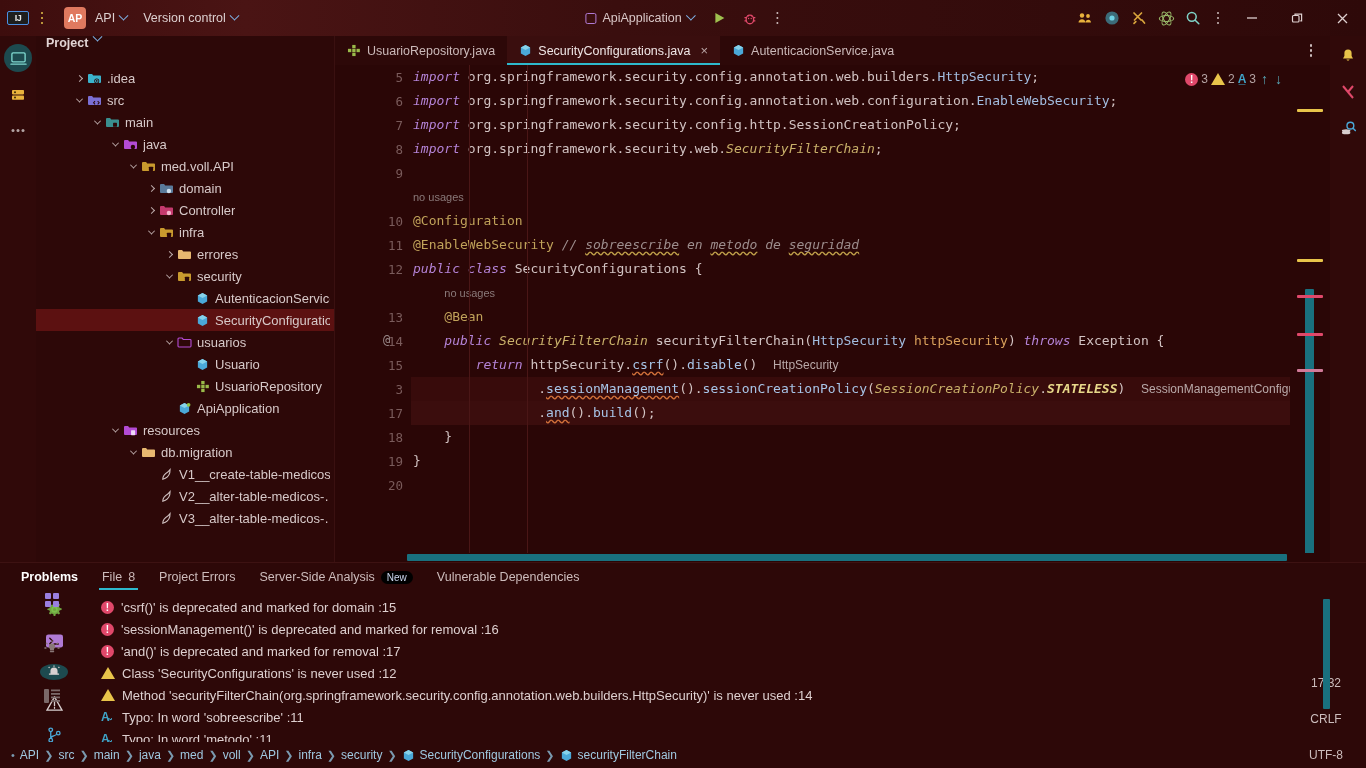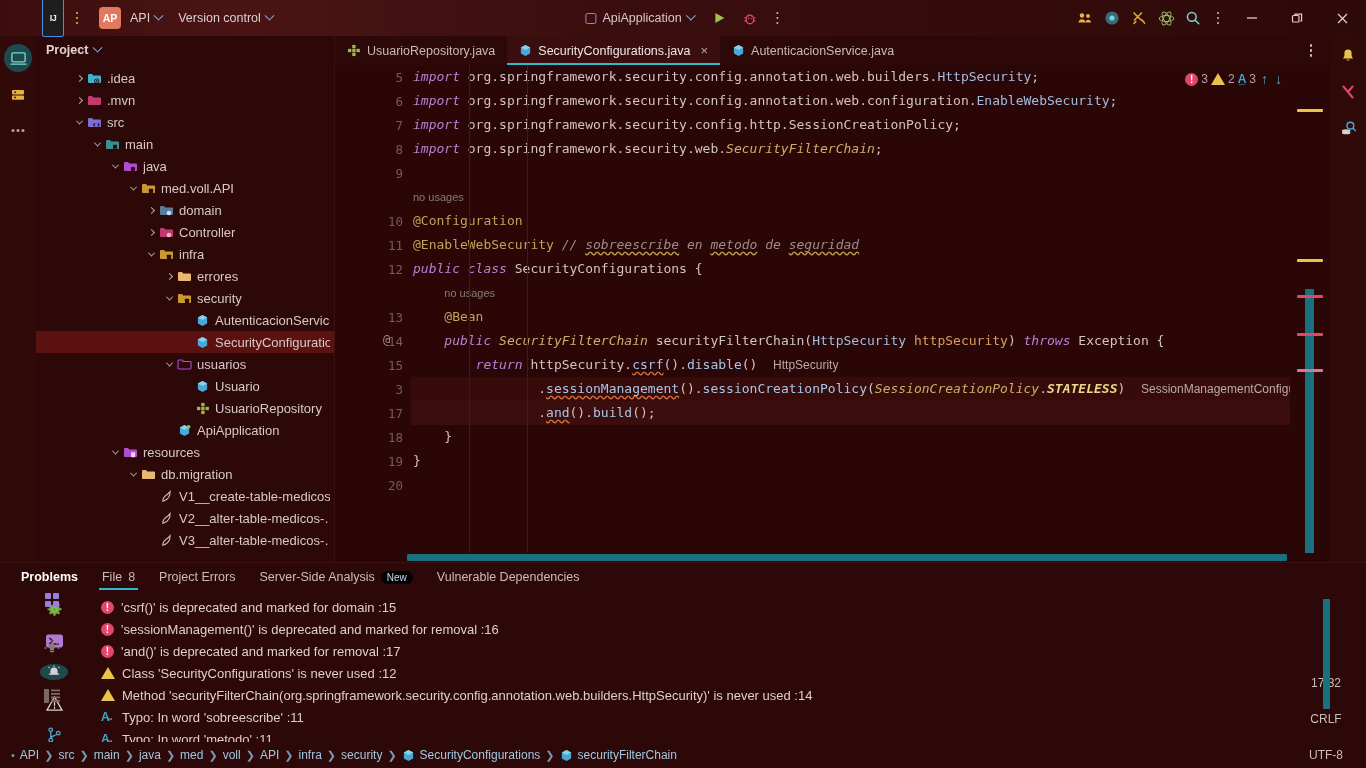--- a/index.html
+++ b/index.html
@@ -14,24 +14,24 @@
   .app { position:relative; width:1366px; height:768px; display:flex; flex-direction:column; }
 
   
   .titlebar {
     height:36px; flex:0 0 36px; display:flex; align-items:center;
     background:linear-gradient(90deg,#3d0d0d 0%,#4a1414 18%,#3a0e0e 45%,#2e0909 100%);
     position:relative;
   }
   .tb-left { display:flex; align-items:center; gap:2px; padding-left:7px; }
   .ij-logo {
-    width:22px; height:38px; border:1.6px solid #4b8fe3; border-radius:2px;
+    width:22px; height:14px; border:1.6px solid #4b8fe3; border-radius:2px;
     display:flex; align-items:center; justify-content:center;
     font-size:9px; font-weight:bold; color:#e8e8e8; letter-spacing:-0.5px;
-    font-family:"Liberation Sans", sans-serif; background:#1e1e1e;margin-left:35px;
+    font-family:"Liberation Sans", sans-serif; background:#1e1e1e;
   }
   .kebab { width:22px; height:24px; display:flex; flex-direction:column;
            align-items:center; justify-content:center; gap:2.5px; cursor:pointer; }
   .kebab i { width:2.5px; height:2.5px; border-radius:50%; background:#cbbcbc; display:block; }
   .kebab.yellow i { background:#e4c34a; }
   .proj-badge {
     width:22px; height:22px; border-radius:4px; background:#e0795f; color:#fff;
     font-size:10.5px; font-weight:600; display:flex; align-items:center;
     justify-content:center; margin-left:9px;
   }
@@ -64,21 +64,21 @@
           flex-direction:column; align-items:center; padding-top:8px; gap:11px; }
   .rail-spacer { flex:1 1 auto; }
   .rail-ic { width:24px;height:24px;display:flex;align-items:center;justify-content:center;
              cursor:pointer;border-radius:4px; }
   .rail-circ { width:28px;height:28px;border-radius:50%;background:#1d4a4f;
                display:flex;align-items:center;justify-content:center; }
 
   
   .projpanel { width:299px; flex:0 0 299px; background:#2d0808; display:flex;
                flex-direction:column; min-width:0; border-right:1px solid #3a1010; }
-  .pp-head { height:28px; flex:0 0 28px; display:flex; align-items:center;
+  .pp-head { height:28px; flex:0 0 28px; display:flex; 
              padding:0 10px; gap:6px; }
   .pp-title { font-size:12.5px; color:#e2d4d4; font-weight:600; }
   .tree { flex:1 1 auto; overflow:hidden; position:relative; padding-top:3px; }
   .trow { height:22px; display:flex; align-items:center; white-space:nowrap;
           font-size:13px; color:#d7c9c9; cursor:pointer; padding-right:4px; position:relative; }
   .trow.sel { background:#5c1111; }
   .arrow { width:14px; flex:0 0 14px; display:flex; align-items:center; justify-content:center; }
   .arrow i { display:block; width:5px;height:5px;border-right:1.3px solid #bba9a9;
              border-bottom:1.3px solid #bba9a9; transform:rotate(-45deg); }
   .arrow.open i { transform:rotate(45deg) translate(-1px,-1px); }
@@ -331,32 +331,20 @@
               <svg width="15" height="13" viewBox="0 0 16 14">
                 <path d="M1 3.2c0-.6.4-1 1-1h3.4l1.2 1.5H14c.6 0 1 .4 1 1v6.1c0 .6-.4 1-1 1H2c-.6 0-1-.4-1-1z" fill="#3bb3cc" stroke="none" stroke-width="1.2"></path>
                 <circle cx="10.4" cy="9.6" r="2.7" fill="#2b0707"></circle>
                 <circle cx="10.4" cy="9.6" r="1.9" fill="#3bb3cc"></circle>
                 <rect x="9.6" y="8.8" width="1.6" height="1.6" fill="#2b0707"></rect>
               </svg>
             </span>
             <span class="tlabel">.idea</span>
           </div>
           <div class="trow">
-            <span class="arrow " style="margin-left: 36px;">
-              <i></i>
-            </span>
-            <span class="ticon">
-              <svg width="15" height="13" viewBox="0 0 16 14">
-                <path d="M1 3.2c0-.6.4-1 1-1h3.4l1.2 1.5H14c.6 0 1 .4 1 1v6.1c0 .6-.4 1-1 1H2c-.6 0-1-.4-1-1z" fill="#c43a6e" stroke="none" stroke-width="1.2"></path>
-                <path d="M9.6 8.6l3.2 0 0 3.2z" fill="#c43a6e"></path>
-              </svg>
-            </span>
-            <span class="tlabel">.mvn</span>
-          </div>
-          <div class="trow">
             <span class="arrow open" style="margin-left: 36px;">
               <i></i>
             </span>
             <span class="ticon">
               <svg width="15" height="13" viewBox="0 0 16 14">
                 <path d="M1 3.2c0-.6.4-1 1-1h3.4l1.2 1.5H14c.6 0 1 .4 1 1v6.1c0 .6-.4 1-1 1H2c-.6 0-1-.4-1-1z" fill="#7b6fd4" stroke="none" stroke-width="1.2"></path>
                 <path d="M8.6 7.6l-1.6 1.8 1.6 1.8M11.4 7.6l1.6 1.8-1.6 1.8" stroke="#2b0707" stroke-width="1.1" fill="none"></path>
               </svg>
             </span>
             <span class="tlabel">src</span>

